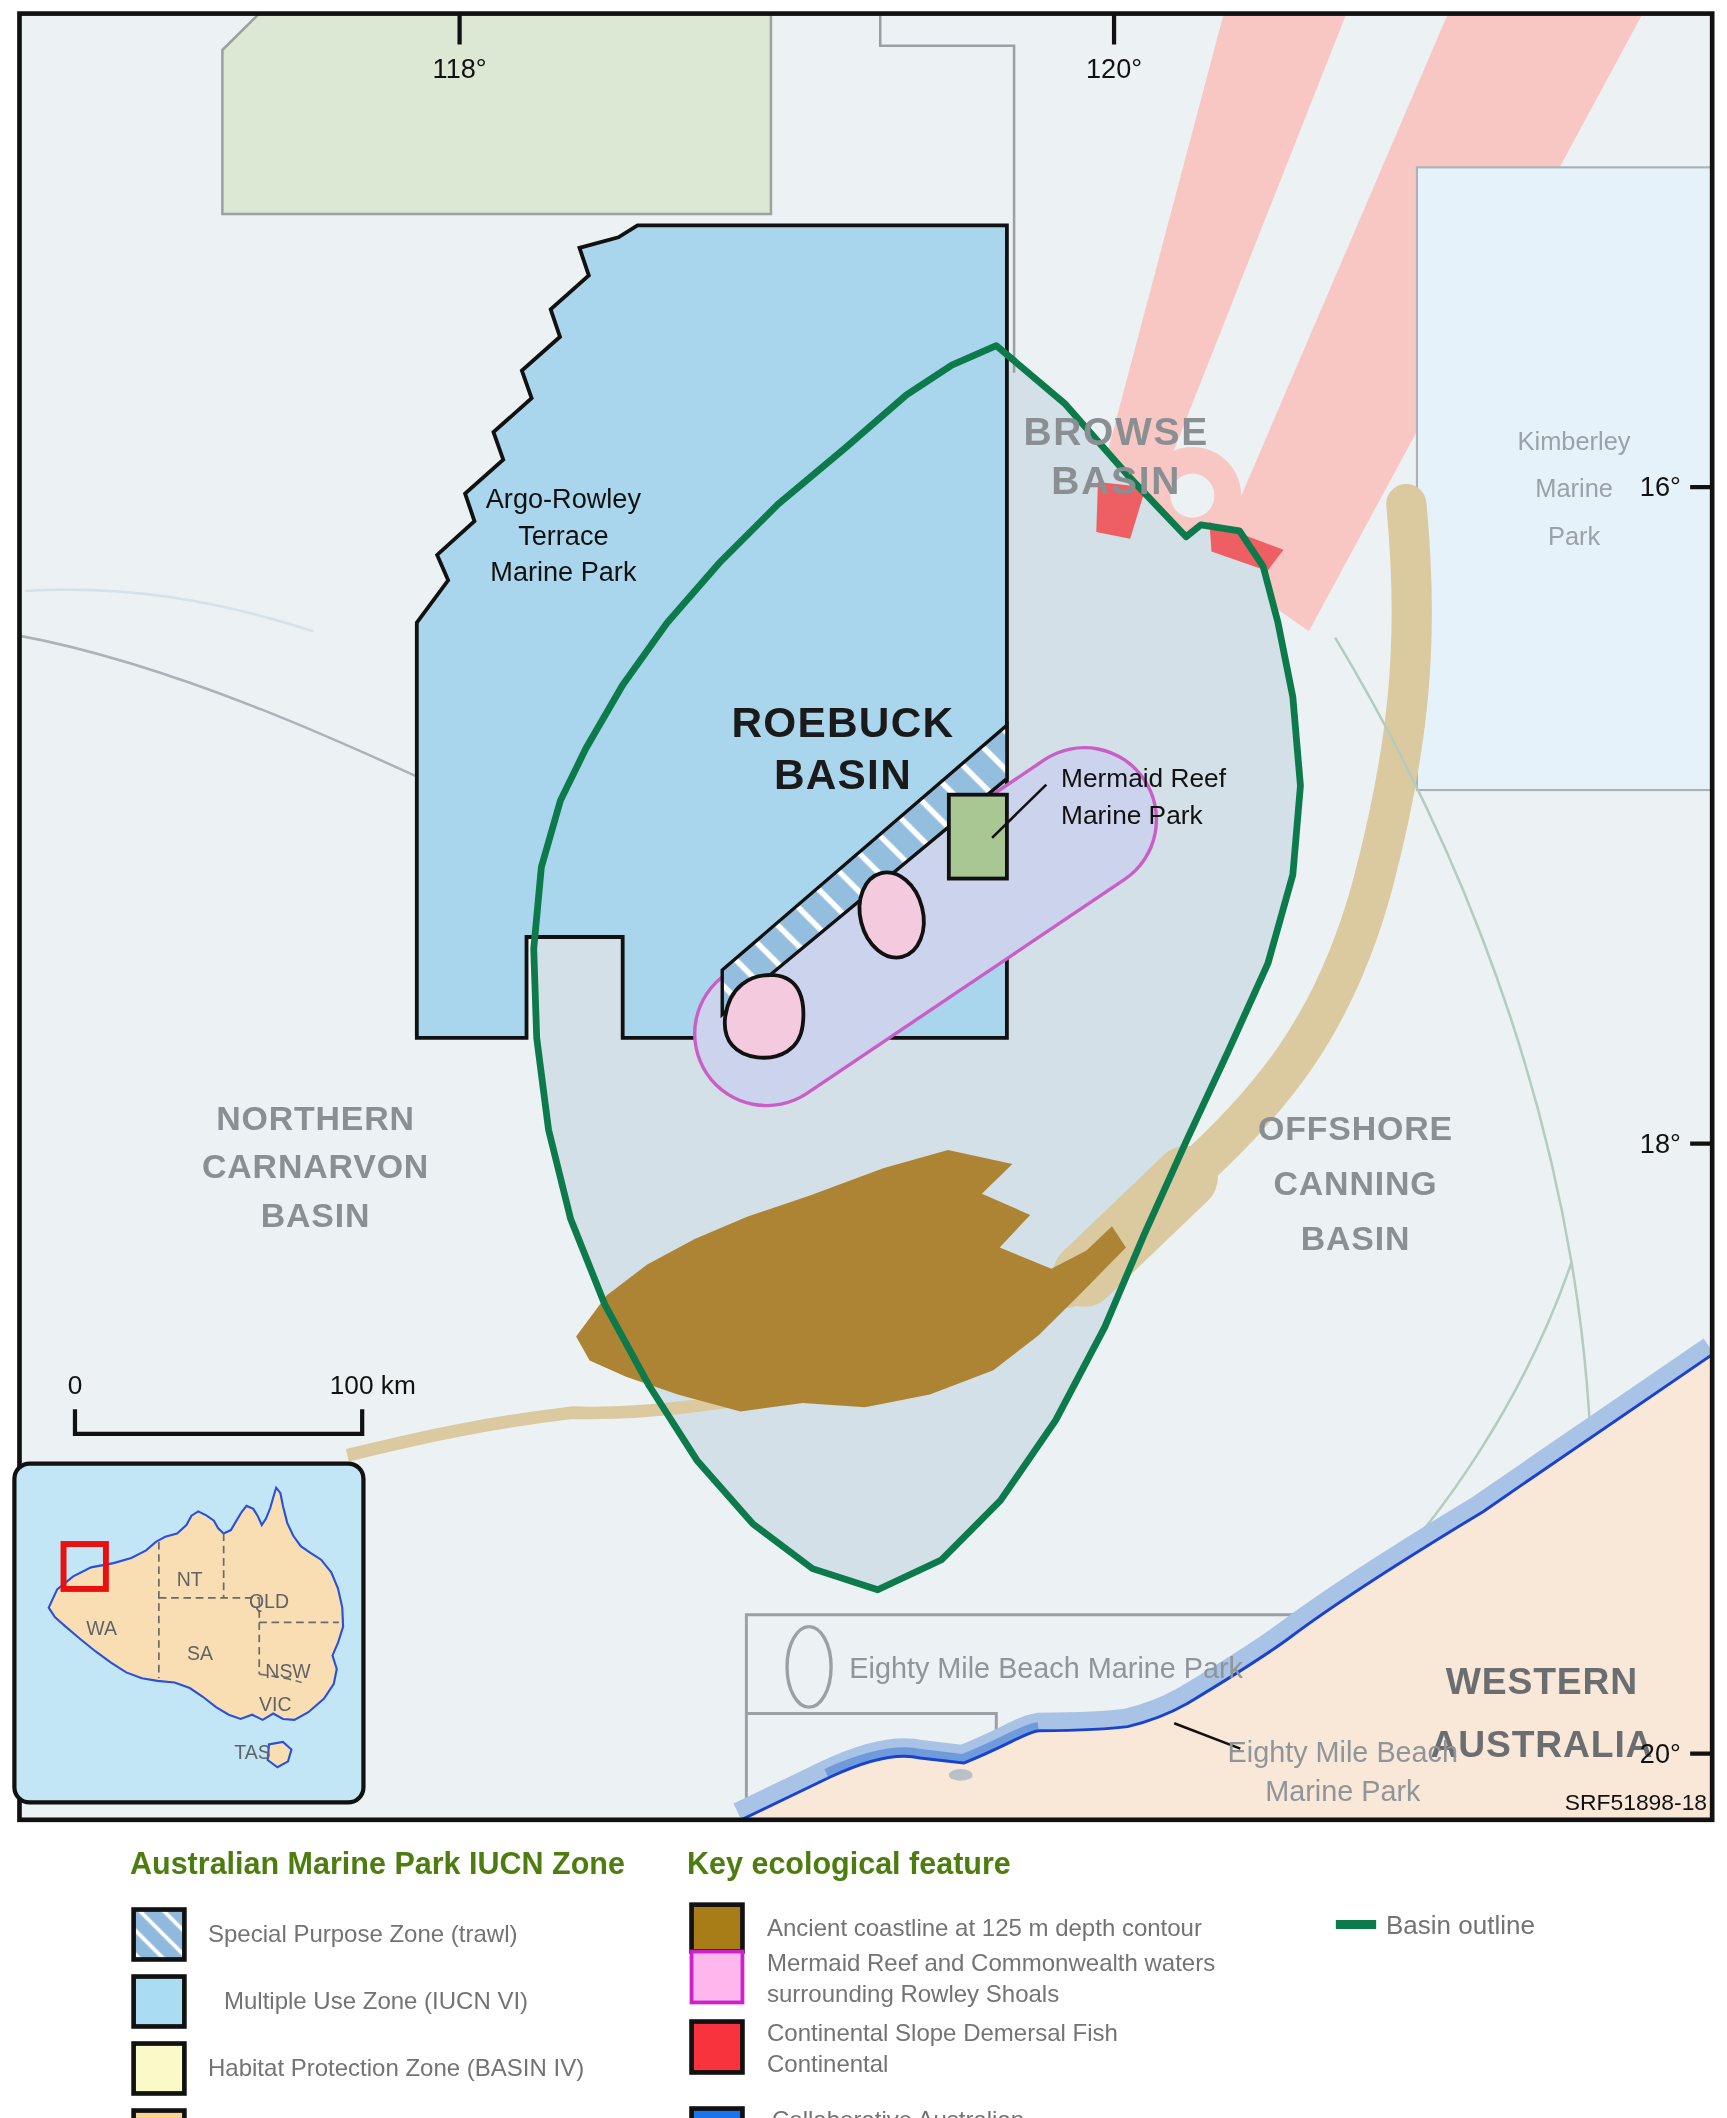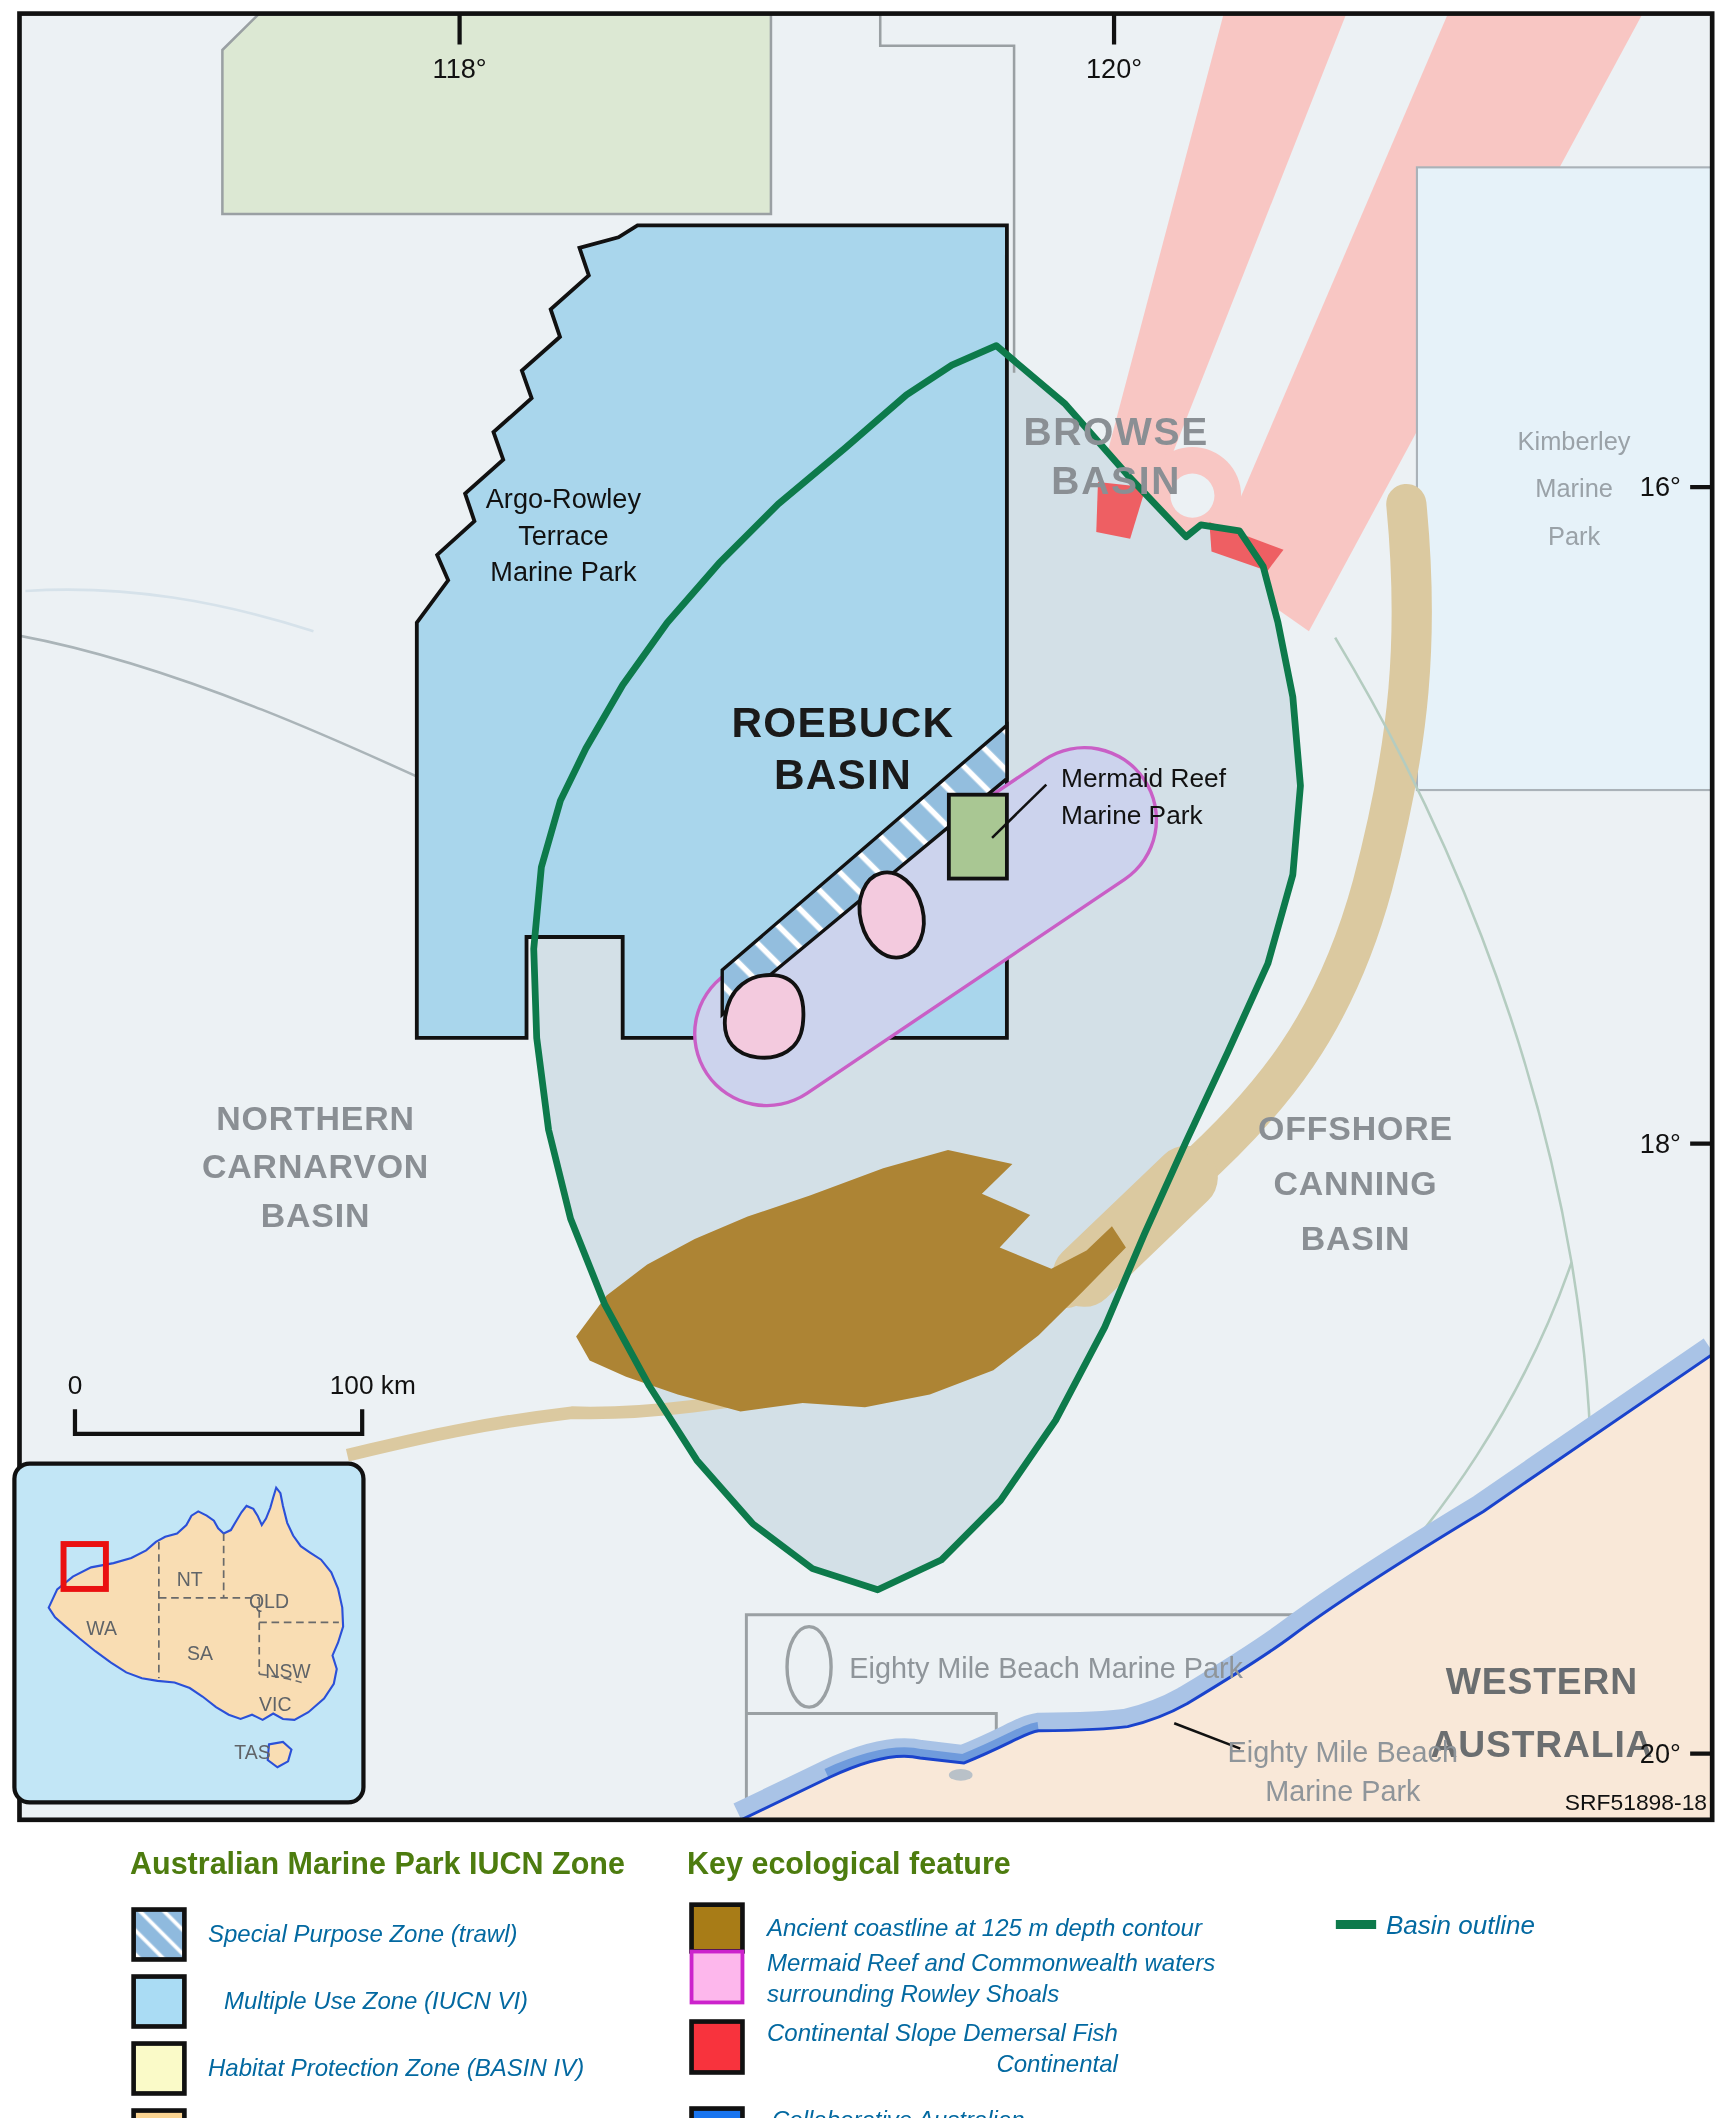--- a/index.html
+++ b/index.html
@@ -1,21 +1,21 @@
 <!DOCTYPE html>
 <html style="font-size:6.8px"><head>
 <meta charset="utf-8">
 <style>
   html,body{margin:0;padding:0;background:#fff;}
   .page{position:relative;width:1727px;height:2314px;background:#ffffff;overflow:hidden;
         font-family:"Liberation Sans",sans-serif;}
   .map-svg{position:absolute;left:0;top:0;}
   .hdr{position:absolute;font-weight:bold;font-size:30.5px;color:#4d7c0f;}
   .sw{position:absolute;}
-  .lbl{position:absolute;font-style:italic;font-size:24px;color:#0369a1;line-height:1.28;}
+  .lbl{position:absolute;font-size:24px;color:#737373;line-height:1.28;}
   .lbl.center{display:flex;align-items:center;}
 </style>
 </head>
 <body>
 
 <div class="page">
 
 <svg class="map-svg" width="1727" height="1830" viewBox="0 0 4077 4320">
   <defs>
     <clipPath id="mapclip">
@@ -226,21 +226,21 @@
   <rect x="6" y="6" width="120" height="120" stroke="#cc22cc" stroke-width="9" fill="#fdb7ec"></rect>
 </svg>
 <div class="lbl" style="left:767px;top:1948px;">
   <div>Mermaid Reef and Commonwealth waters</div>
   <div>surrounding Rowley Shoals</div>
 </div>
 
 <svg class="sw" style="left:689px;top:2019px;" width="56" height="56" viewBox="0 0 132 132">
   <rect x="6" y="6" width="120" height="120" stroke="#111" stroke-width="11" fill="#f8333d"></rect>
 </svg>
-<div class="lbl" style="left:767px;top:2018px;text-align:right;">
+<div class="lbl" style="left:767px;top:2018px;">
   <div>Continental Slope Demersal Fish</div>
   <div>Continental</div>
 </div>
 
 <svg class="sw" style="left:689px;top:2106px;" width="56" height="56" viewBox="0 0 132 132">
   <rect x="6" y="6" width="120" height="120" stroke="#111" stroke-width="11" fill="#1874ef"></rect>
 </svg>
 <div class="lbl" style="left:772px;top:2105px;">
   <div>Collaborative Australian</div>
 

